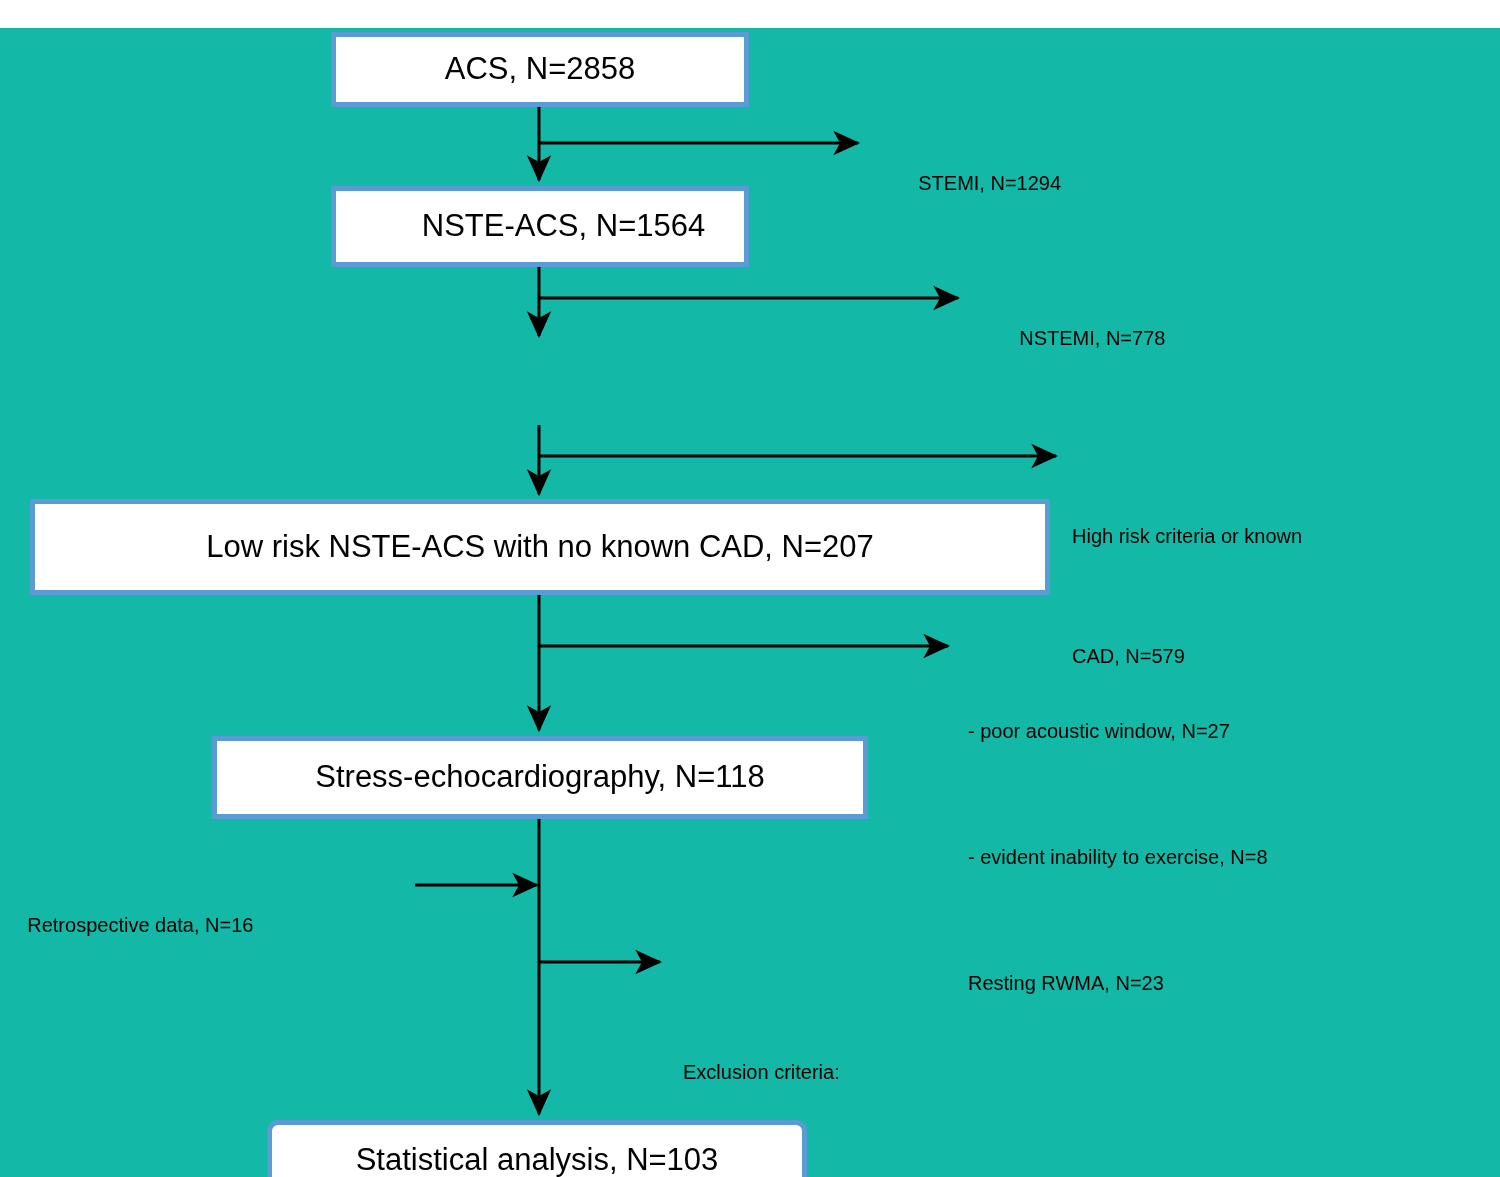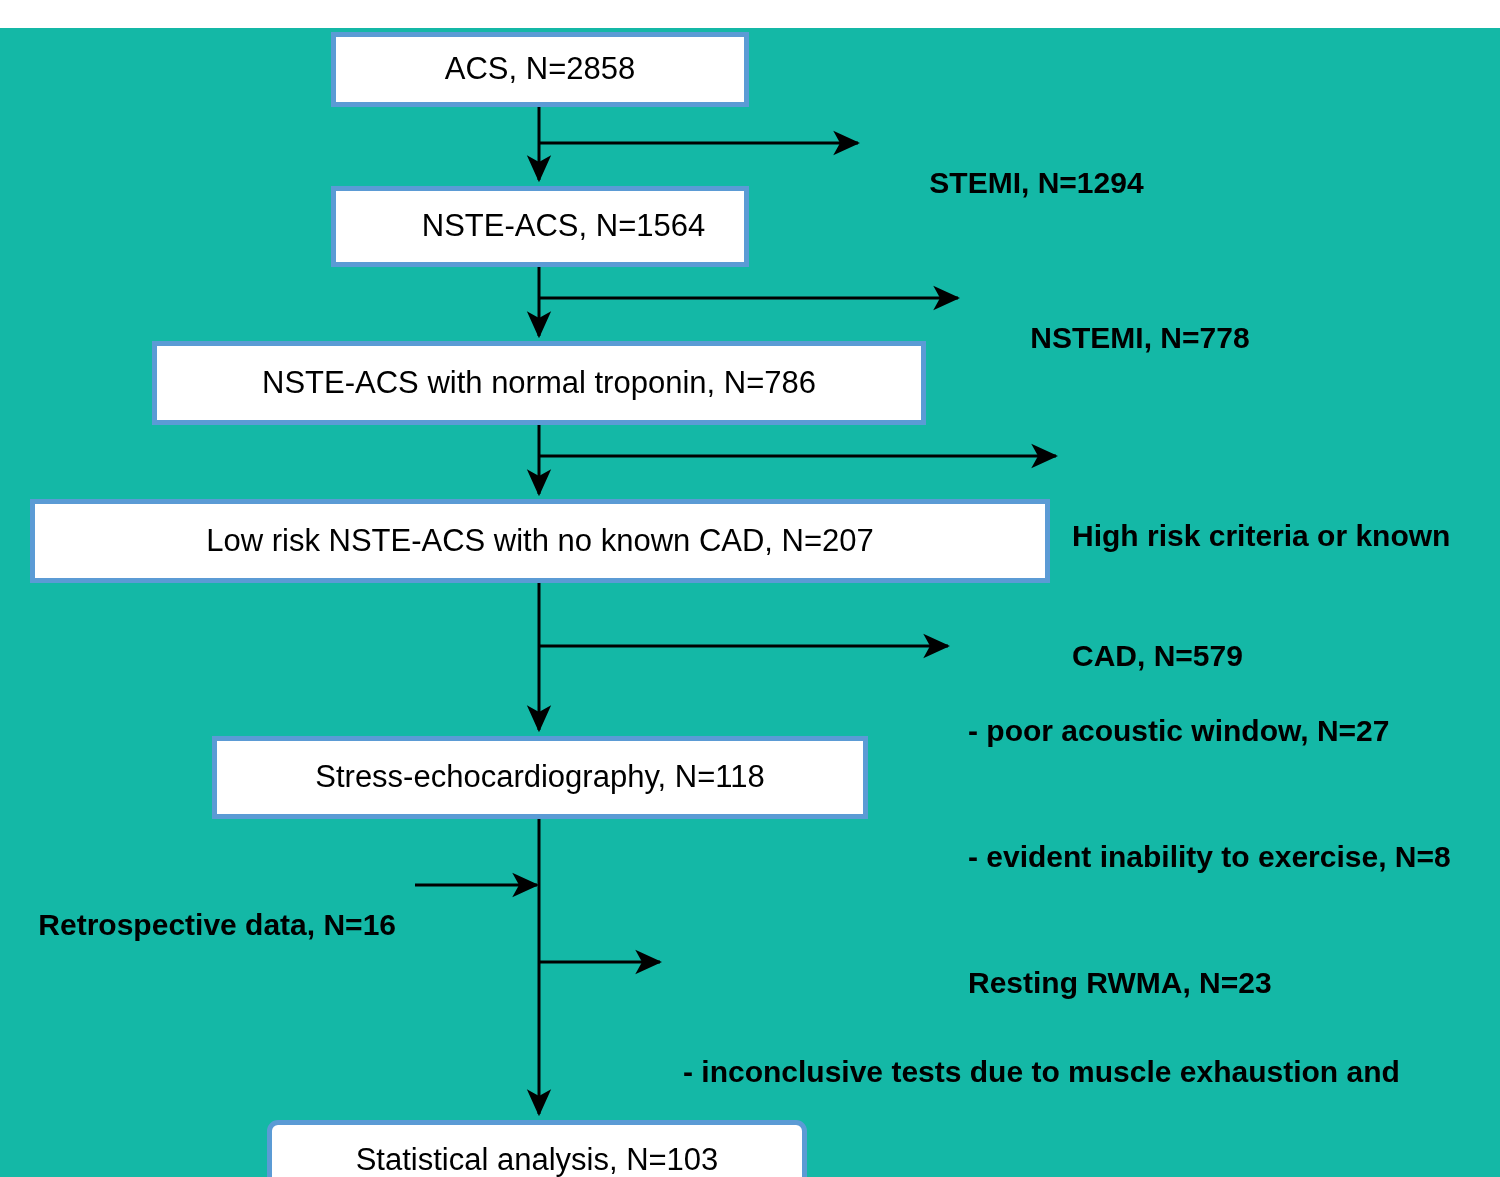--- a/index.html
+++ b/index.html
@@ -38,24 +38,23 @@
   .node-label {
     color: #000000;
     font-size: 31px;
     line-height: 1.1;
     white-space: nowrap;
     letter-spacing: 0px;
   }
   .side-label {
     position: absolute;
     color: #000000;
-    font-size: 30px;
+    font-size: 20px;
     line-height: 40px;
     white-space: pre;
-    font-weight: bold;
   }
 </style>
 </head>
 <body>
 
 <div id="flowchart">
 
   <svg id="edge-layer" viewBox="0 0 1500 1177" width="1500" height="1177">
     <defs>
       <marker id="arrow" viewBox="0 0 12 12" refX="11" refY="6" markerWidth="9" markerHeight="9" orient="auto-start-reverse">
@@ -85,25 +84,22 @@
   </svg>
 
   <div class="node" style="left:331px; top:4px; width:418px; height:75px;">
     <span class="node-label">ACS, N=2858</span>
   </div>
 
   <div class="node" style="left:331px; top:158px; width:418px; height:81px;padding-left:47px;">
     <span class="node-label">NSTE-ACS, N=1564</span>
   </div>
 
-  <div class="node" style="left:152px; top:313px; width:774px; height:84px;">
-    <span class="node-label">NSTE-ACS with normal troponin, N=786</span>
-  </div>
 
-  <div class="node" style="left:30px; top:471px; width:1020px; height:84px;">
+  <div class="node" style="left:30px; top:471px; width:1020px; height:96px;">
     <span class="node-label">Low risk NSTE-ACS with no known CAD, N=207</span>
   </div>
 
   <div class="node" style="left:212px; top:708px; width:656px; height:83px;">
     <span class="node-label">Stress-echocardiography, N=118</span>
   </div>
 
   <div class="node" style="left:267px; top:1092px; width:540px; height:80px;border-radius:11px;">
     <span class="node-label">Statistical analysis, N=103</span>
   </div>
@@ -126,17 +122,18 @@
     <div>- evident inability to exercise, N=8</div>
     <div>Resting RWMA, N=23</div>
     
   </div>
 
   <div class="side-label" style="left:5px; top:837px;">
     <span>Retrospective data, N=16</span>
   </div>
 
   <div class="side-label" style="left:683px; top:914px; line-height:52px;">
+    <div>Exclusion criteria:</div>
     <div>- inconclusive tests due to muscle exhaustion and</div>
     
   </div>
 
 </div>
 
 </body></html>

